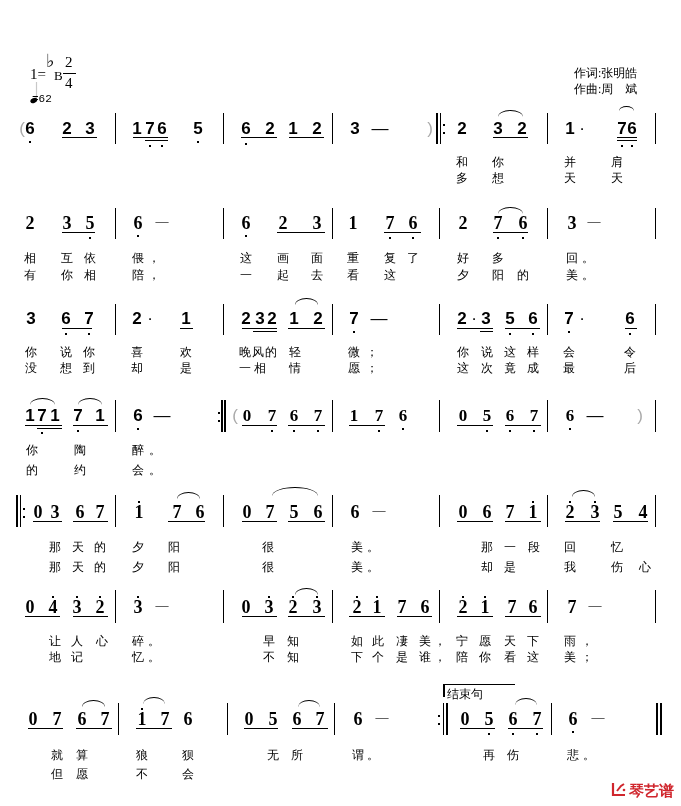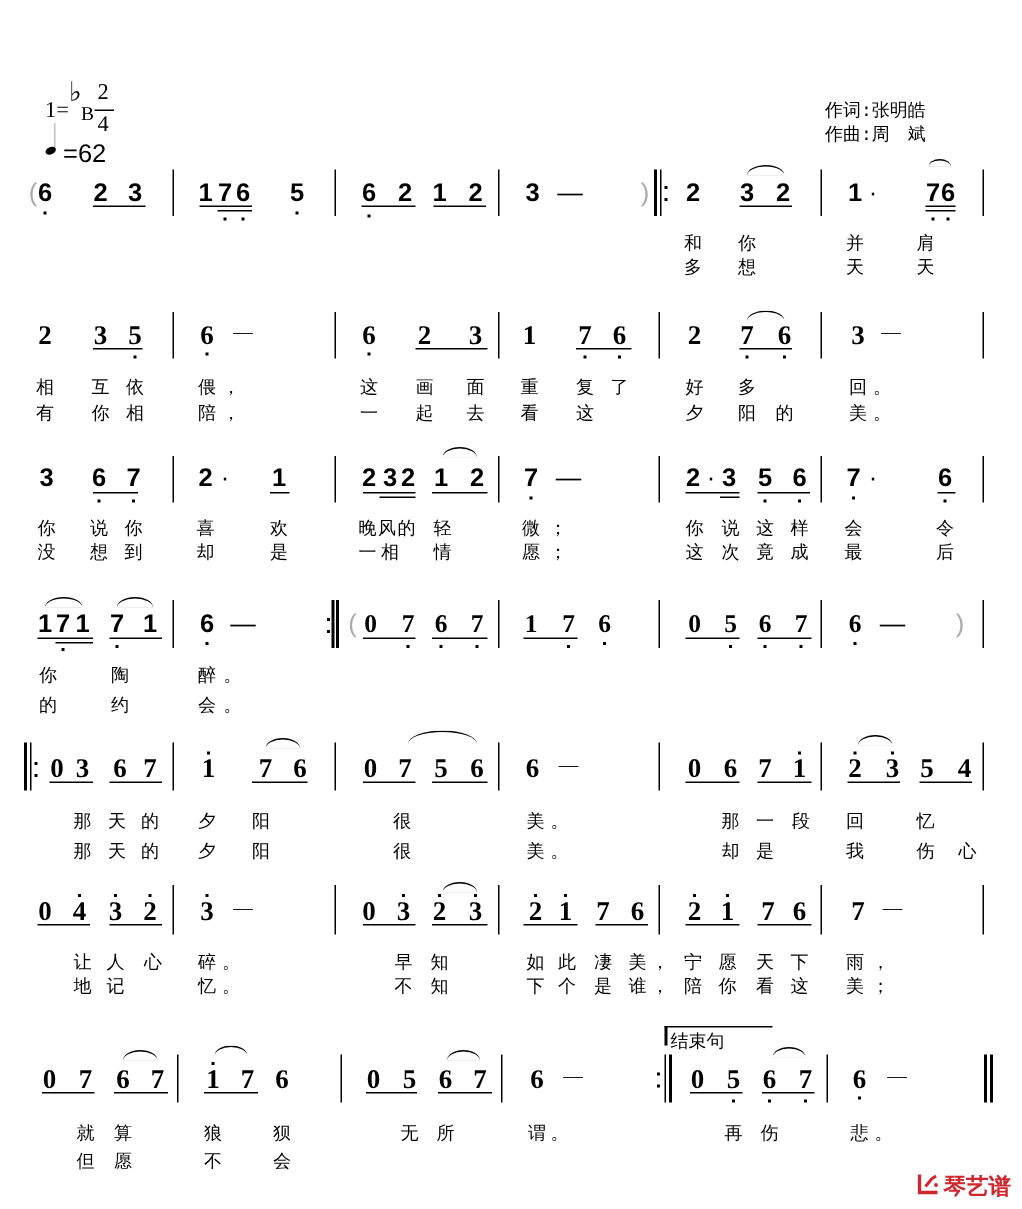--- a/index.html
+++ b/index.html
@@ -1,19 +1,19 @@
 <!DOCTYPE html>
 <html><head>
 <meta charset="utf-8">
 <style>
   html,body{margin:0;padding:0;background:#fff;}
   .sheet{position:relative;width:681px;height:806px;background:#fff;overflow:hidden;font-family:"DejaVu Sans",sans-serif;color:#000;}
   .title{position:absolute;left:0;top:19px;width:681px;text-align:center;font-family:"DejaVu Serif",serif;font-size:25px;color:#555;letter-spacing:1px;}
   .hdr{position:absolute;font-family:"Liberation Serif",serif;color:#000;white-space:nowrap;}
-  .credit{position:absolute;left:550px;font-size:12px;white-space:nowrap;font-family:Liberation Mono, monospace;}
+  .credit{position:absolute;left:574px;font-size:12px;white-space:nowrap;font-family:Liberation Serif, serif;}
   .line{position:absolute;left:0;width:681px;height:20px;}
   .n{position:absolute;top:0;width:14px;margin-left:-7px;height:20px;line-height:20px;text-align:center;font:bold 18px "Liberation Serif",serif;color:#000;}
   .line.s .n{font-family:"Liberation Sans",sans-serif;font-size:17px;}
   .n.g{color:#aaa;font-weight:normal;}
   .n.a{font-weight:normal;font-size:14px;}
   .n.d{font-weight:normal;font-size:13px;width:20px;margin-left:-10px;}
   .n.lo::after{content:"";position:absolute;left:6px;top:22px;width:2px;height:2px;background:#000;}
   .n.lo.b1::after{top:24px;}
   .n.lo.b2::after{top:26px;}
   .n.hi::before{content:"";position:absolute;left:6px;top:-1px;width:2px;height:2px;background:#000;}
@@ -47,21 +47,21 @@
     <div style="position:absolute;left:63px;top:73px;width:13px;height:1px;background:#000;"></div>
     <span class="hdr" style="left:65px;top:75px;font-size:15px;">4</span>
   </div>
   <div>
     <span style="position:absolute;left:30px;top:82px;width:10px;height:22px;">
       <svg width="10" height="22" viewBox="0 0 10 22">
           <line x1="6.5" y1="0" x2="6.5" y2="18" stroke="#c8c8c8" stroke-width="1.2"></line>
           <ellipse cx="3.8" cy="18.5" rx="3.6" ry="2.4" transform="rotate(-25 3.8 18.5)" fill="#000"></ellipse>
         </svg>
     </span>
-    <span class="hdr" style="left:42px;top:93px;font-size:17px;font-family:Liberation Sans, sans-serif;">=62</span>
+    <span class="hdr" style="left:32px;top:93px;font-size:11px;font-family:Liberation Mono, monospace;">=62</span>
   </div>
 
   <div class="credit" style="top:65px;">作词:张明皓</div>
   <div class="credit" style="top:81px;">作曲:周　斌</div>
 
   <div class="line s" style="top:119px;--b1:18px;--b2:21px;--bt:-6px;--bh:31px;--r0:36px;--r1:52px;">
     <span class="n g" style="left:22px">(</span>
     <span class="n lo" style="left:30px">6</span>
     <span class="n" style="left:67px">2</span>
     <span class="n" style="left:90px">3</span>

